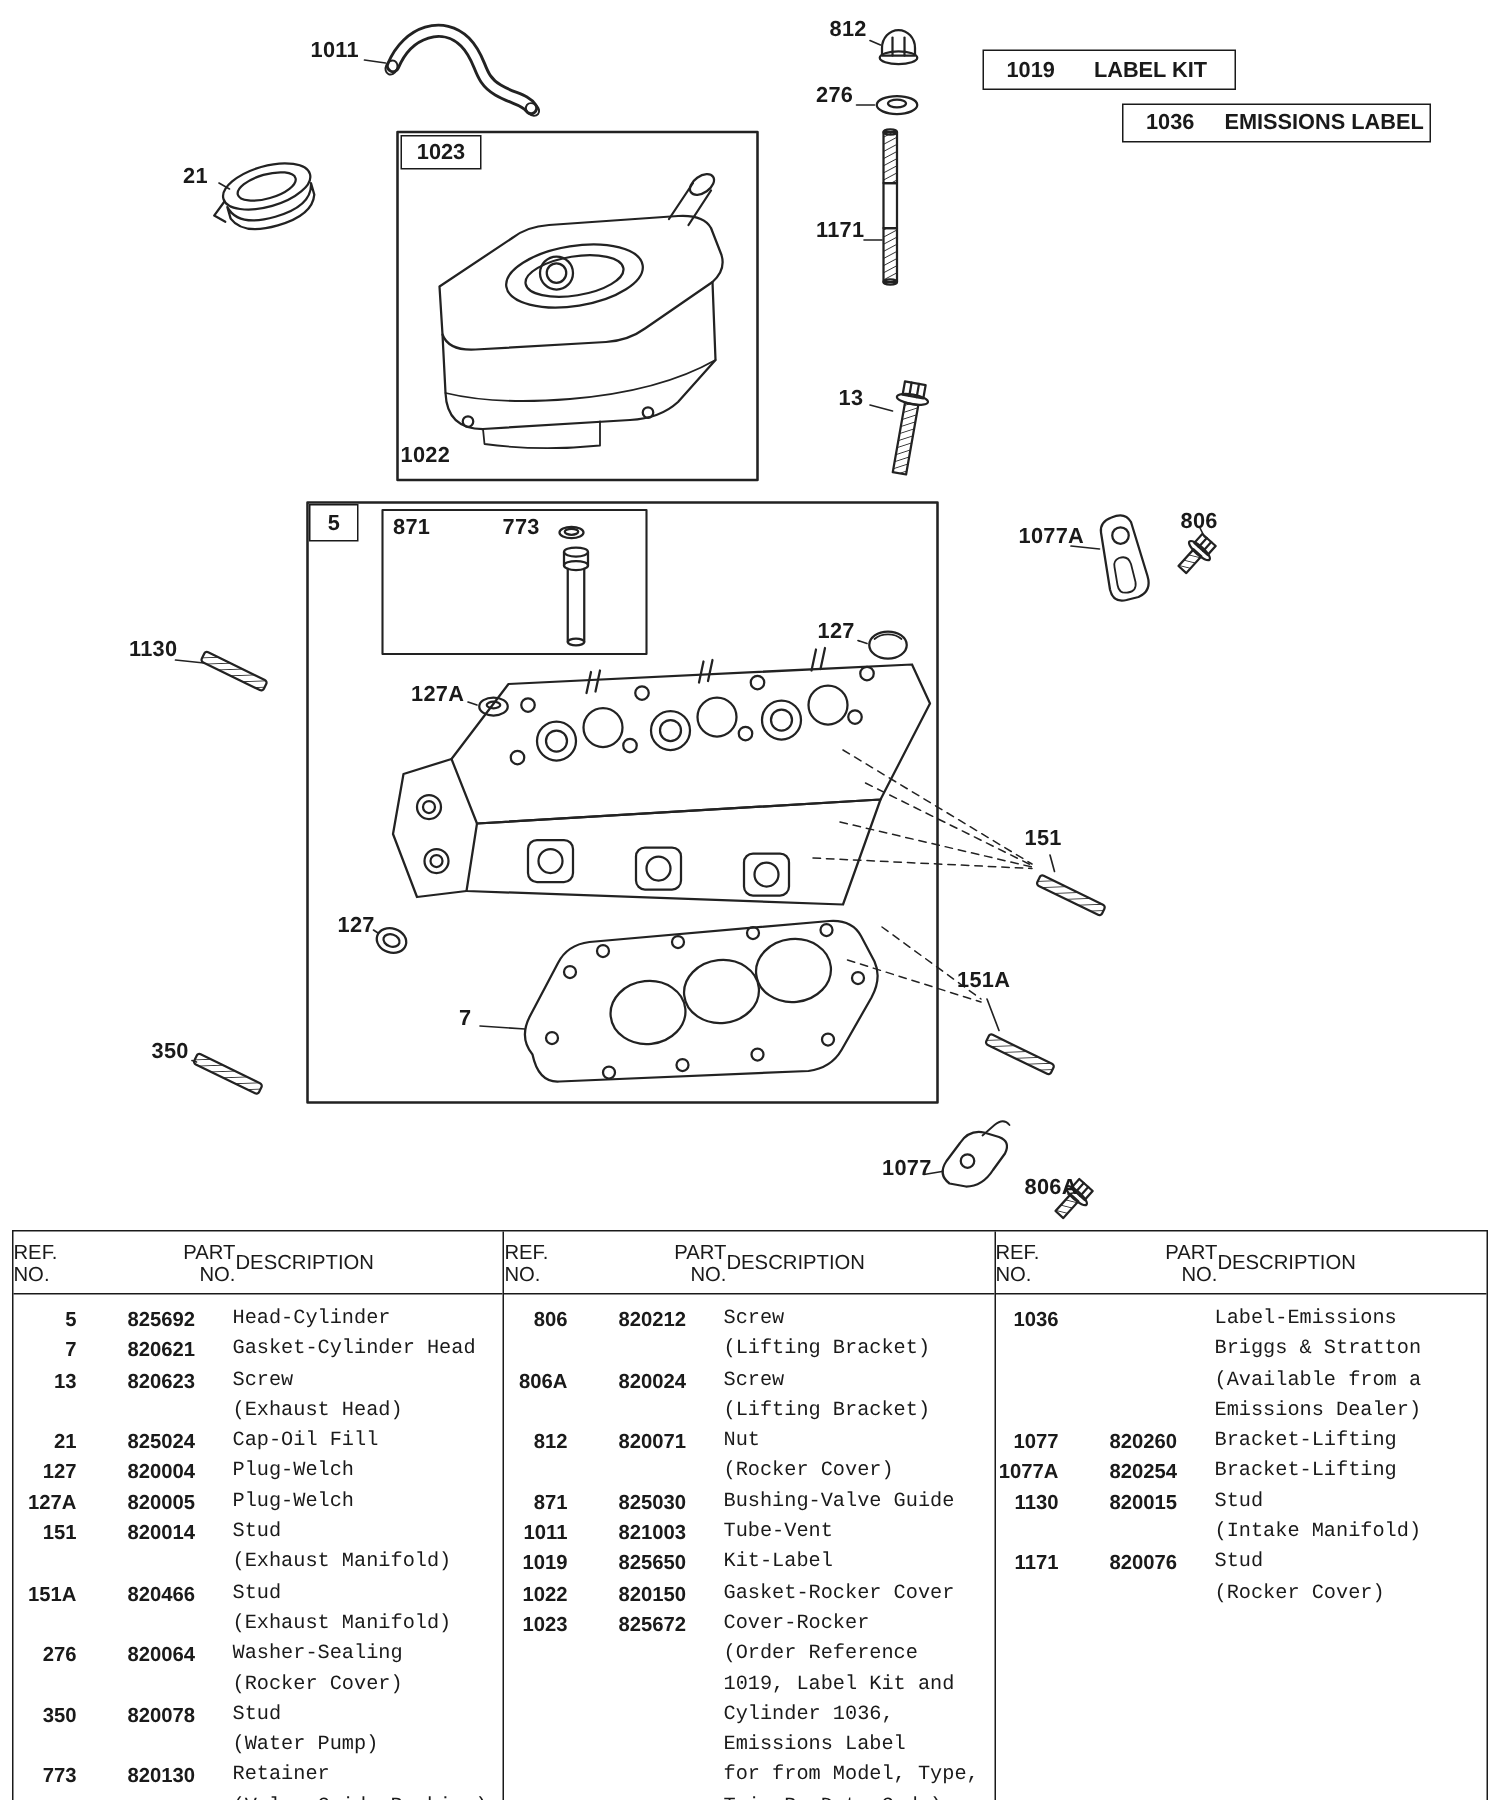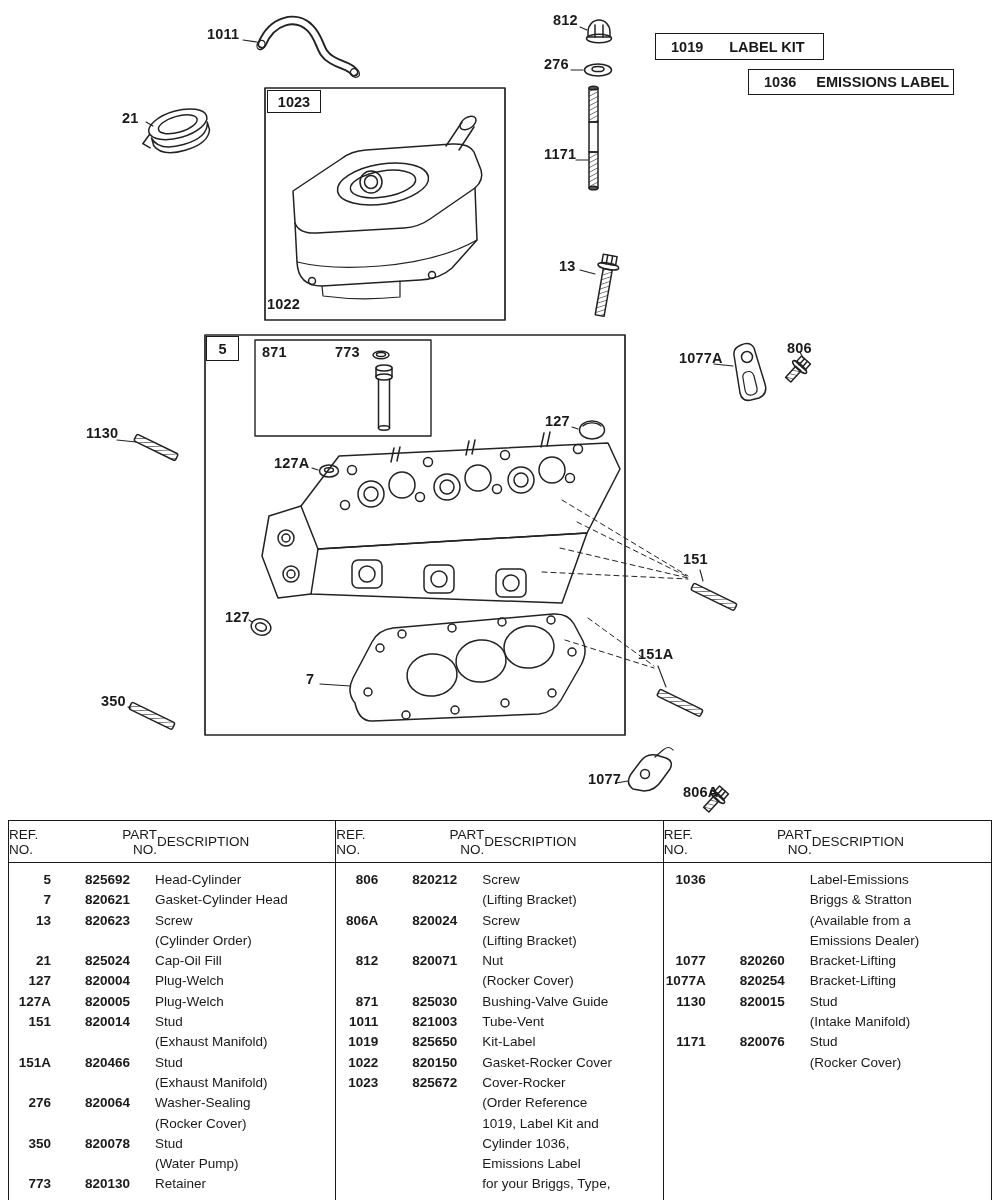--- a/index.html
+++ b/index.html
@@ -23,21 +23,21 @@
   .t-col { width:33.3333%; height:100%; border-right:1.6px solid #1a1a1a; }
   .t-col:last-child { border-right:none; }
   .t-head { height:42px; display:flex; align-items:center; border-bottom:1.6px solid #1a1a1a; font-size:13.5px; line-height:15px; }
   .h-ref { width:58px; text-align:left; }
   .h-part { width:90px; text-align:right; }
   .h-desc { flex:1; text-align:left; }
   .t-body { padding-top:7px; }
   .trow { display:flex; height:20.3px; line-height:20.3px; font-size:13.5px; white-space:nowrap; }
   .tref  { width:42px; text-align:right; font-weight:bold; flex:none; }
   .tpart { width:62px; margin-left:34px; font-weight:bold; flex:none; }
-  .tdesc { margin-left:8px; flex:1; overflow:hidden; }
+  .tdesc { margin-left:8px; flex:1; overflow:hidden;font-family:Liberation Mono, monospace; }
 </style>
 </head>
 <body>
 
 <div class="page">
 
   <div class="diagram">
 
     <svg class="art" width="1000" height="818" viewBox="0 0 1000 818">
       <defs>
@@ -320,21 +320,21 @@
             <span class="tdesc">Gasket-Cylinder Head</span>
           </div>
           <div class="trow">
             <span class="tref">13</span>
             <span class="tpart">820623</span>
             <span class="tdesc">Screw</span>
           </div>
           <div class="trow">
             <span class="tref"></span>
             <span class="tpart"></span>
-            <span class="tdesc">(Cylinder Order)</span>
+            <span class="tdesc">(Exhaust Head)</span>
           </div>
           <div class="trow">
             <span class="tref">21</span>
             <span class="tpart">825024</span>
             <span class="tdesc">Cap-Oil Fill</span>
           </div>
           <div class="trow">
             <span class="tref">127</span>
             <span class="tpart">820004</span>
             <span class="tdesc">Plug-Welch</span>
@@ -481,21 +481,21 @@
             <span class="tdesc">Cylinder 1036,</span>
           </div>
           <div class="trow">
             <span class="tref"></span>
             <span class="tpart"></span>
             <span class="tdesc">Emissions Label</span>
           </div>
           <div class="trow">
             <span class="tref"></span>
             <span class="tpart"></span>
-            <span class="tdesc">for your Briggs, Type,</span>
+            <span class="tdesc">for from Model, Type,</span>
           </div>
           <div class="trow">
             <span class="tref"></span>
             <span class="tpart"></span>
             <span class="tdesc">Trim By Date Code)</span>
           </div>
         </div>
     </div>
 
     <div class="t-col">

